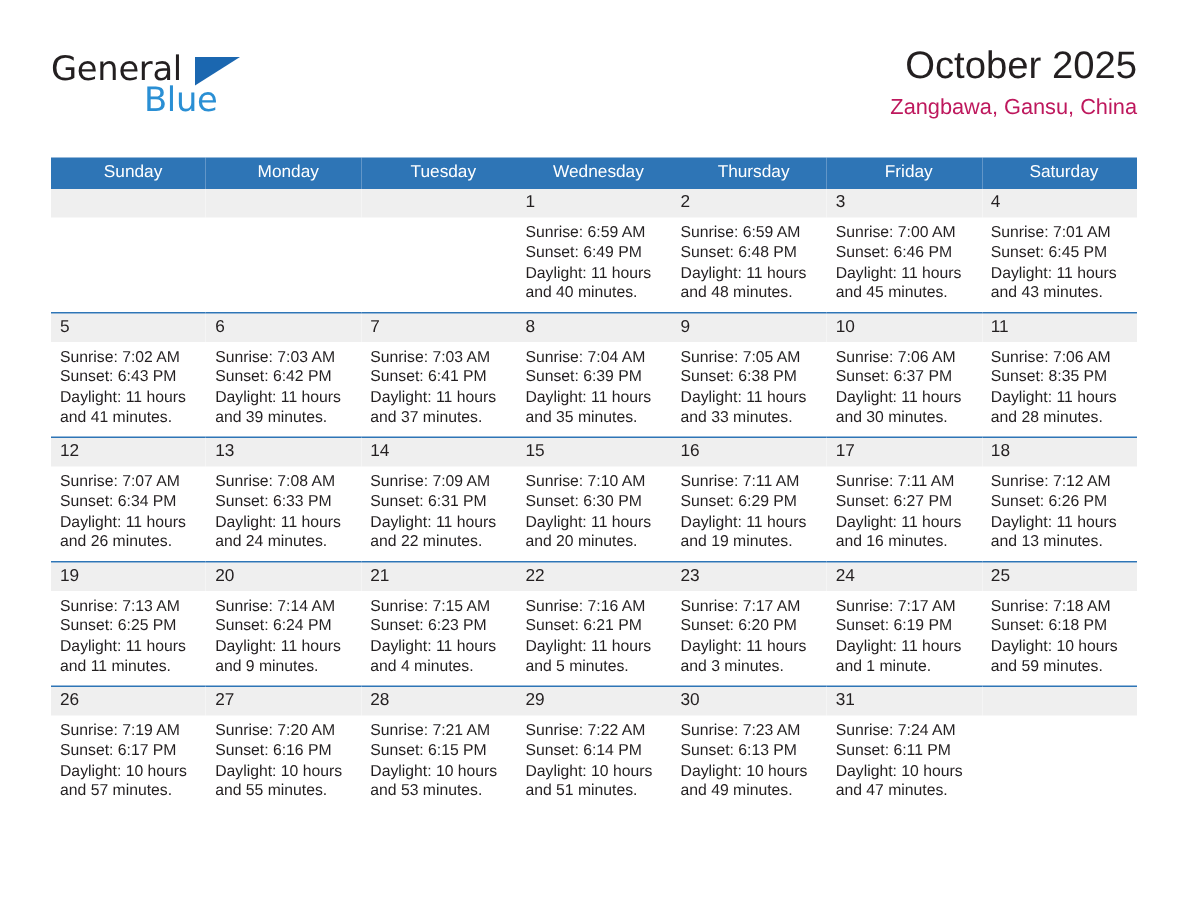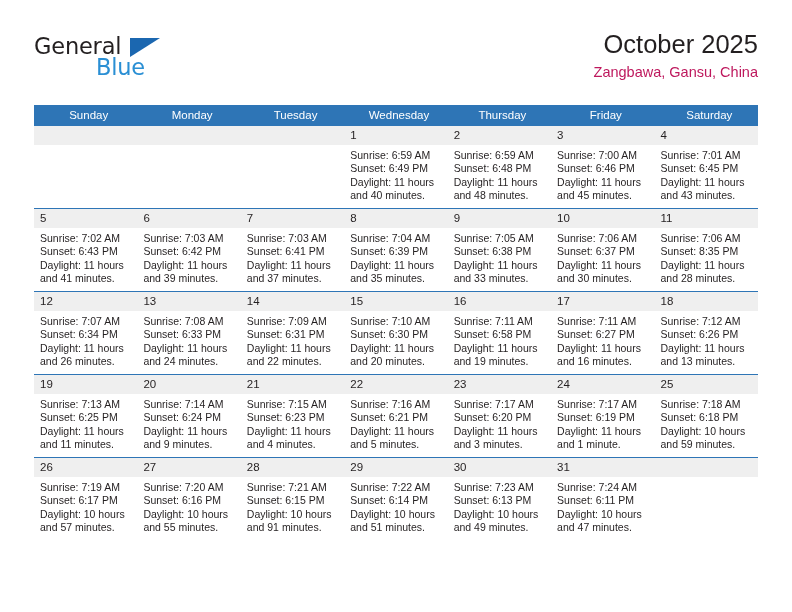--- a/index.html
+++ b/index.html
@@ -333,21 +333,21 @@
               <div>Sunrise: 7:10 AM</div>
               <div>Sunset: 6:30 PM</div>
               <div>Daylight: 11 hours</div>
               <div>and 20 minutes.</div>
             </div>
           </td>
           <td>
             <div class="daynum">16</div>
             <div class="cellbody">
               <div>Sunrise: 7:11 AM</div>
-              <div>Sunset: 6:58 PM</div>
+              <div>Sunset: 6:29 PM</div>
               <div>Daylight: 11 hours</div>
               <div>and 19 minutes.</div>
             </div>
           </td>
           <td>
             <div class="daynum">17</div>
             <div class="cellbody">
               <div>Sunrise: 7:11 AM</div>
               <div>Sunset: 6:27 PM</div>
               <div>Daylight: 11 hours</div>
@@ -447,21 +447,21 @@
               <div>Daylight: 10 hours</div>
               <div>and 55 minutes.</div>
             </div>
           </td>
           <td>
             <div class="daynum">28</div>
             <div class="cellbody">
               <div>Sunrise: 7:21 AM</div>
               <div>Sunset: 6:15 PM</div>
               <div>Daylight: 10 hours</div>
-              <div>and 91 minutes.</div>
+              <div>and 53 minutes.</div>
             </div>
           </td>
           <td>
             <div class="daynum">29</div>
             <div class="cellbody">
               <div>Sunrise: 7:22 AM</div>
               <div>Sunset: 6:14 PM</div>
               <div>Daylight: 10 hours</div>
               <div>and 51 minutes.</div>
             </div>

